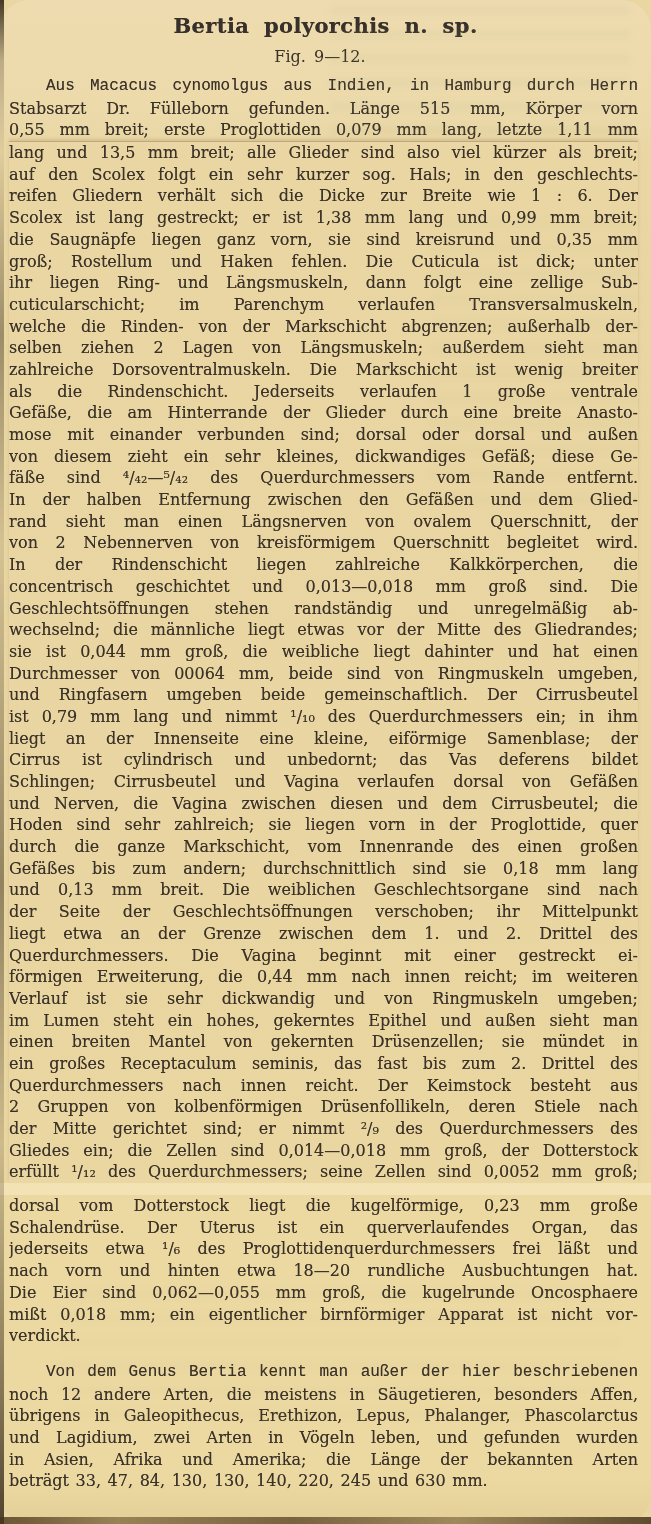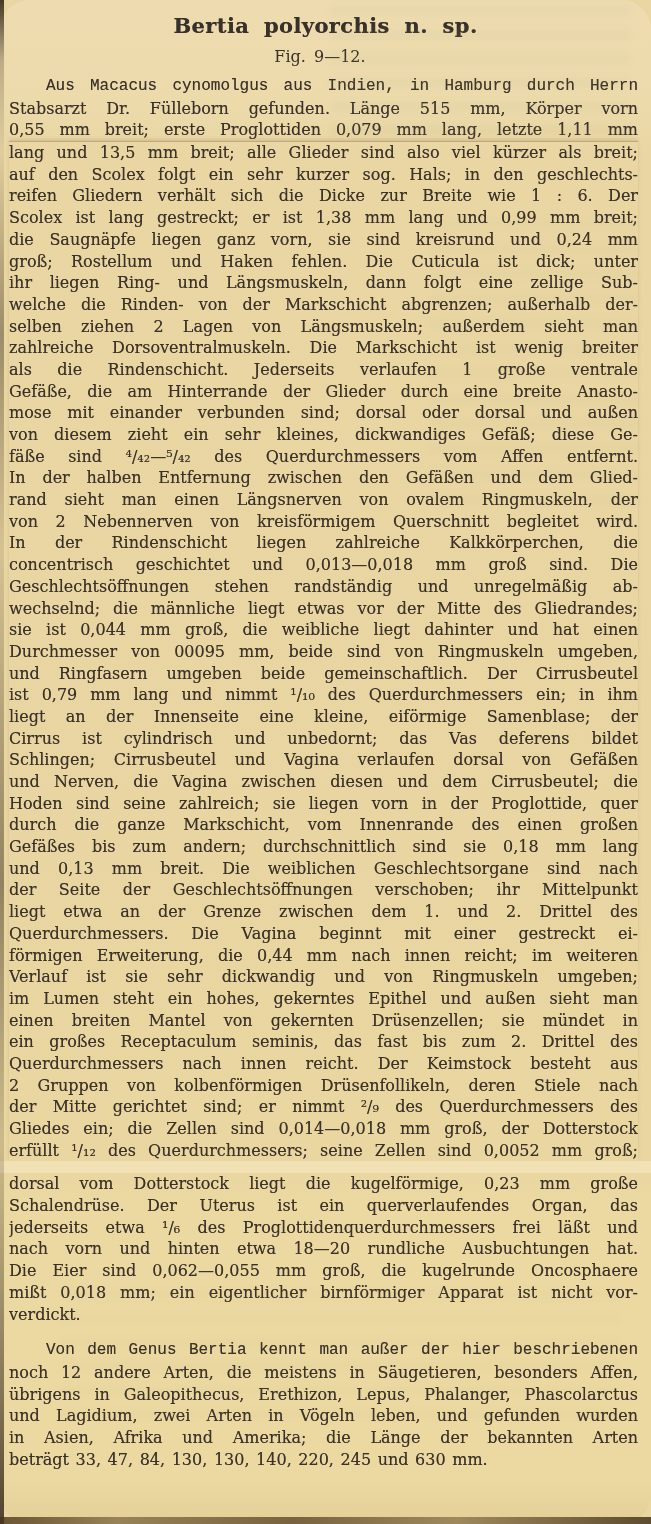--- a/index.html
+++ b/index.html
@@ -102,47 +102,48 @@
       <div class="block">
         <div class="line indent">Aus Macacus cynomolgus aus Indien, in Hamburg durch Herrn</div>
         <div class="line">Stabsarzt Dr. Fülleborn gefunden. Länge 515 mm, Körper vorn</div>
         <div class="line">0,55 mm breit; erste Proglottiden 0,079 mm lang, letzte 1,11 mm</div>
       </div>
       <div class="block seam-top">
         <div class="line">lang und 13,5 mm breit; alle Glieder sind also viel kürzer als breit;</div>
         <div class="line">auf den Scolex folgt ein sehr kurzer sog. Hals; in den geschlechts-</div>
         <div class="line">reifen Gliedern verhält sich die Dicke zur Breite wie 1 : 6. Der</div>
         <div class="line">Scolex ist lang gestreckt; er ist 1,38 mm lang und 0,99 mm breit;</div>
-        <div class="line">die Saugnäpfe liegen ganz vorn, sie sind kreisrund und 0,24 mm</div>
+        <div class="line">die Saugnäpfe liegen ganz vorn, sie sind kreisrund und 0,35 mm</div>
         <div class="line">groß; Rostellum und Haken fehlen. Die Cuticula ist dick; unter</div>
         <div class="line">ihr liegen Ring- und Längsmuskeln, dann folgt eine zellige Sub-</div>
+        <div class="line">cuticularschicht; im Parenchym verlaufen Transversalmuskeln,</div>
         <div class="line">welche die Rinden- von der Markschicht abgrenzen; außerhalb der-</div>
         <div class="line">selben ziehen 2 Lagen von Längsmuskeln; außerdem sieht man</div>
         <div class="line">zahlreiche Dorsoventralmuskeln. Die Markschicht ist wenig breiter</div>
         <div class="line">als die Rindenschicht. Jederseits verlaufen 1 große ventrale</div>
         <div class="line">Gefäße, die am Hinterrande der Glieder durch eine breite Anasto-</div>
         <div class="line">mose mit einander verbunden sind; dorsal oder dorsal und außen</div>
         <div class="line">von diesem zieht ein sehr kleines, dickwandiges Gefäß; diese Ge-</div>
-        <div class="line">fäße sind ⁴/₄₂—⁵/₄₂ des Querdurchmessers vom Affen entfernt.</div>
+        <div class="line">fäße sind ⁴/₄₂—⁵/₄₂ des Querdurchmessers vom Rande entfernt.</div>
         <div class="line">In der halben Entfernung zwischen den Gefäßen und dem Glied-</div>
-        <div class="line">rand sieht man einen Längsnerven von ovalem Ringmuskeln, der</div>
+        <div class="line">rand sieht man einen Längsnerven von ovalem Querschnitt, der</div>
         <div class="line">von 2 Nebennerven von kreisförmigem Querschnitt begleitet wird.</div>
         <div class="line">In der Rindenschicht liegen zahlreiche Kalkkörperchen, die</div>
         <div class="line">concentrisch geschichtet und 0,013—0,018 mm groß sind. Die</div>
         <div class="line">Geschlechtsöffnungen stehen randständig und unregelmäßig ab-</div>
         <div class="line">wechselnd; die männliche liegt etwas vor der Mitte des Gliedrandes;</div>
         <div class="line">sie ist 0,044 mm groß, die weibliche liegt dahinter und hat einen</div>
-        <div class="line">Durchmesser von 00095 mm, beide sind von Ringmuskeln umgeben,</div>
+        <div class="line">Durchmesser von 00064 mm, beide sind von Ringmuskeln umgeben,</div>
         <div class="line">und Ringfasern umgeben beide gemeinschaftlich. Der Cirrusbeutel</div>
         <div class="line">ist 0,79 mm lang und nimmt ¹/₁₀ des Querdurchmessers ein; in ihm</div>
         <div class="line">liegt an der Innenseite eine kleine, eiförmige Samenblase; der</div>
         <div class="line">Cirrus ist cylindrisch und unbedornt; das Vas deferens bildet</div>
         <div class="line">Schlingen; Cirrusbeutel und Vagina verlaufen dorsal von Gefäßen</div>
         <div class="line">und Nerven, die Vagina zwischen diesen und dem Cirrusbeutel; die</div>
-        <div class="line">Hoden sind seine zahlreich; sie liegen vorn in der Proglottide, quer</div>
+        <div class="line">Hoden sind sehr zahlreich; sie liegen vorn in der Proglottide, quer</div>
         <div class="line">durch die ganze Markschicht, vom Innenrande des einen großen</div>
         <div class="line">Gefäßes bis zum andern; durchschnittlich sind sie 0,18 mm lang</div>
         <div class="line">und 0,13 mm breit. Die weiblichen Geschlechtsorgane sind nach</div>
         <div class="line">der Seite der Geschlechtsöffnungen verschoben; ihr Mittelpunkt</div>
         <div class="line">liegt etwa an der Grenze zwischen dem 1. und 2. Drittel des</div>
         <div class="line">Querdurchmessers. Die Vagina beginnt mit einer gestreckt ei-</div>
         <div class="line">förmigen Erweiterung, die 0,44 mm nach innen reicht; im weiteren</div>
         <div class="line">Verlauf ist sie sehr dickwandig und von Ringmuskeln umgeben;</div>
         <div class="line">im Lumen steht ein hohes, gekerntes Epithel und außen sieht man</div>
         <div class="line">einen breiten Mantel von gekernten Drüsenzellen; sie mündet in</div>

